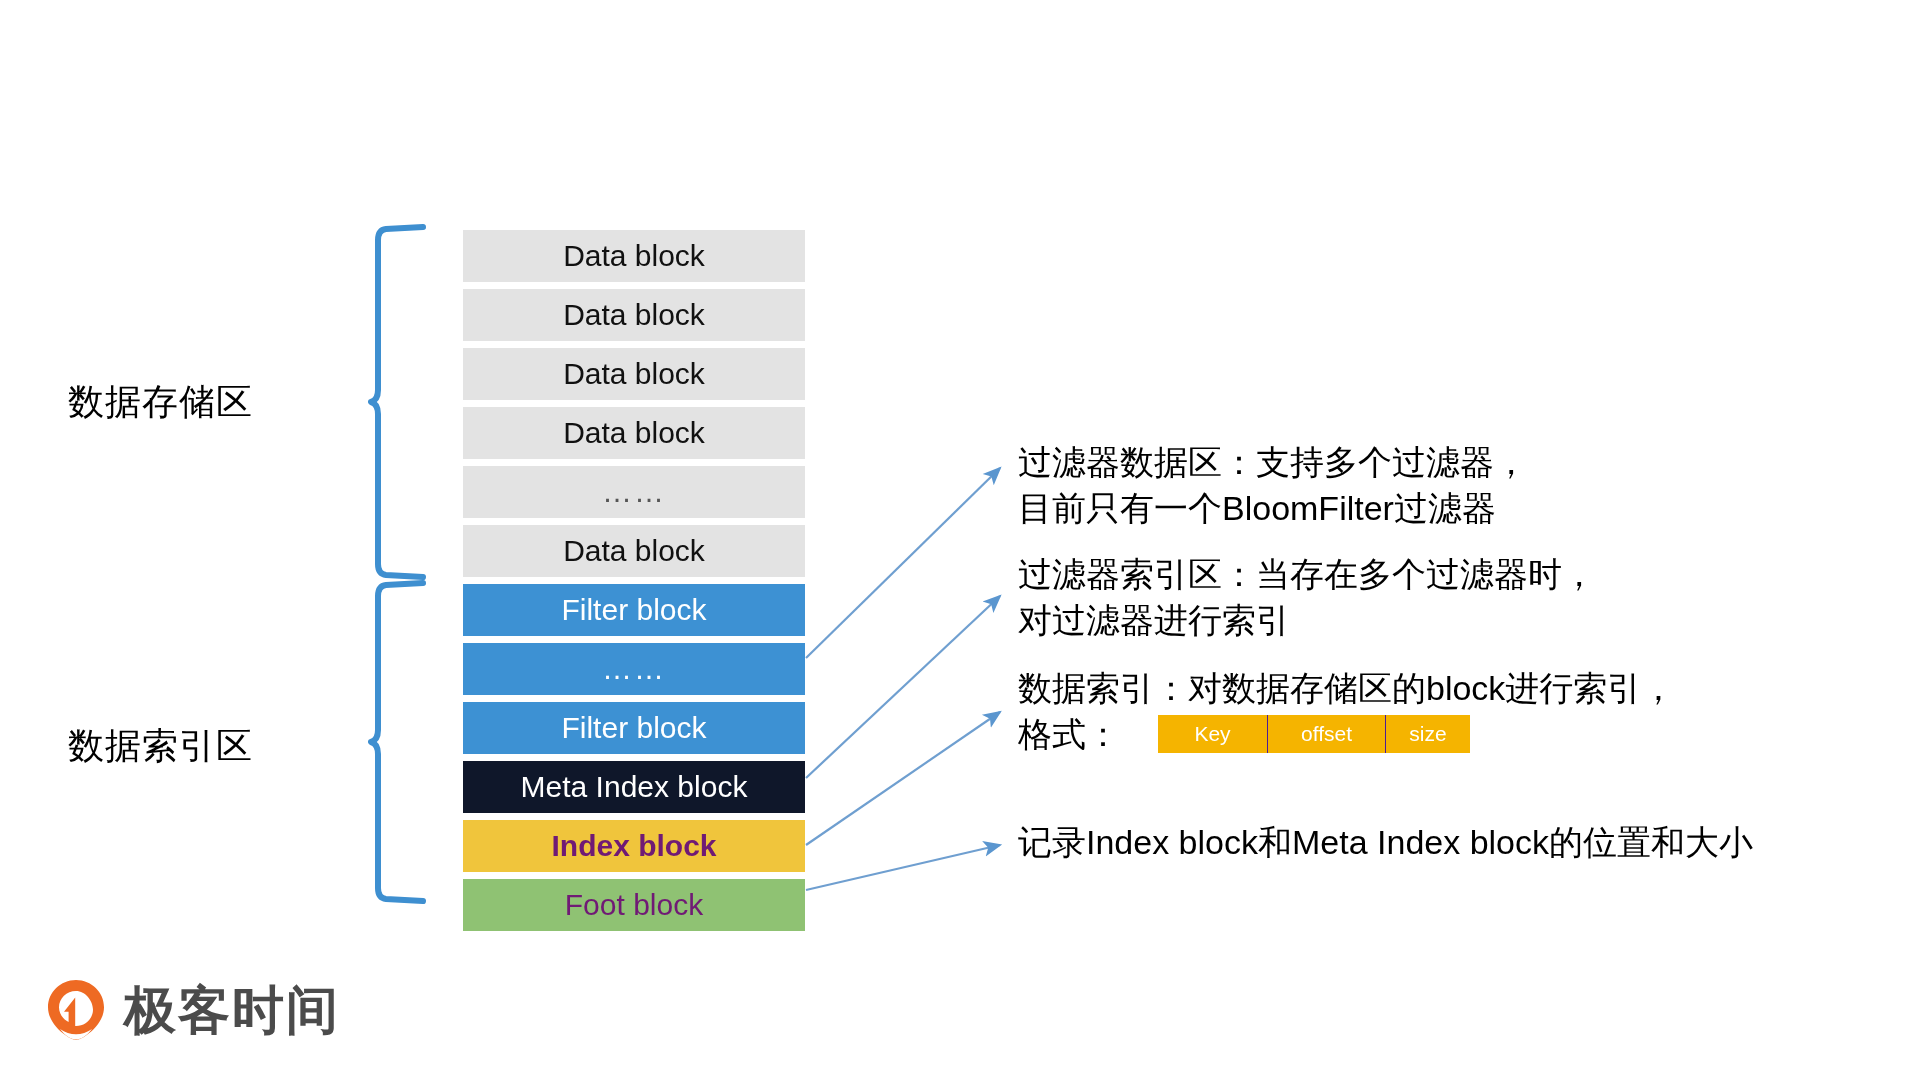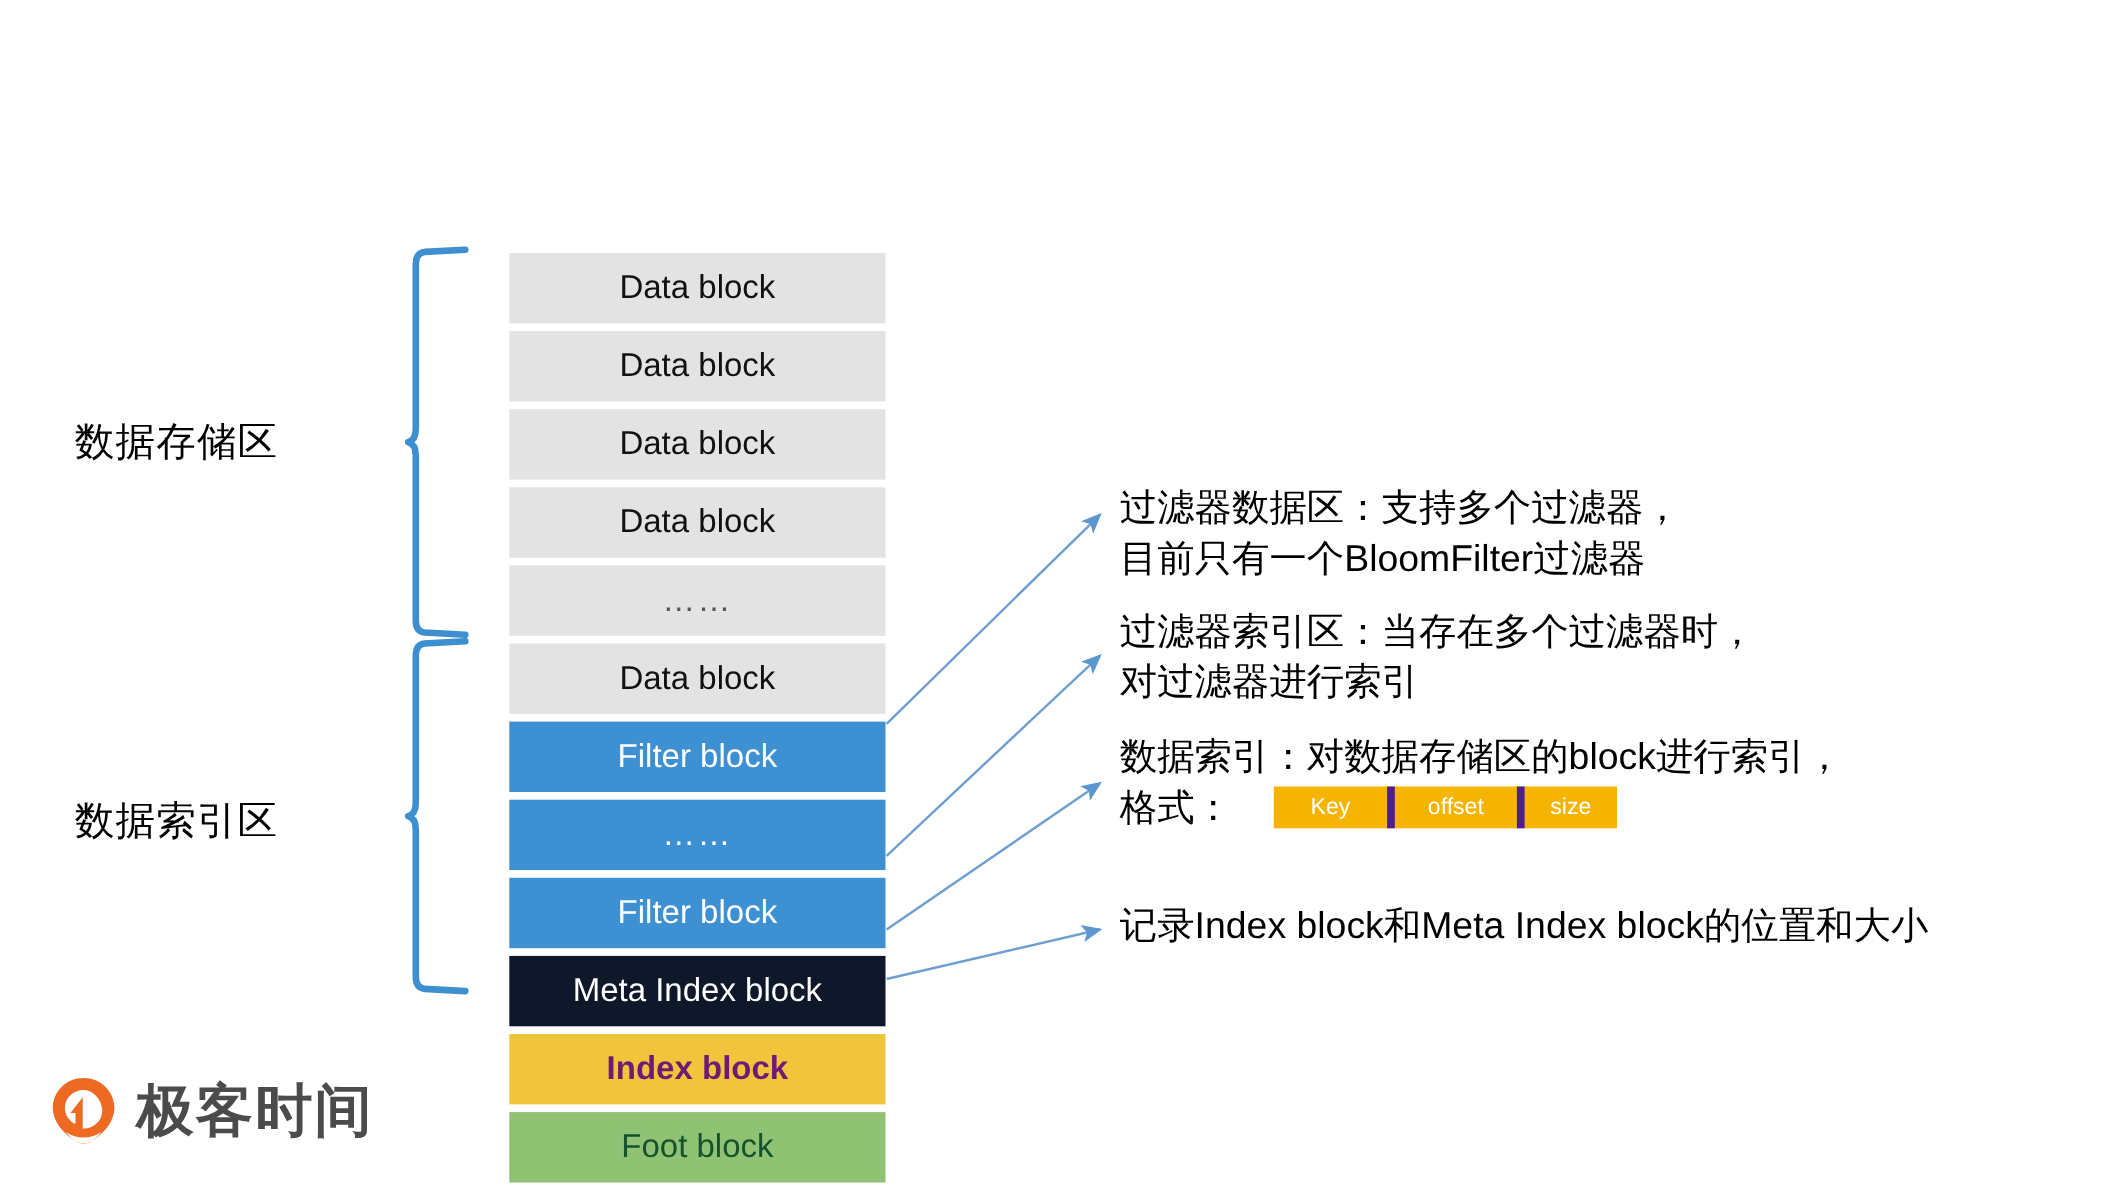--- a/index.html
+++ b/index.html
@@ -28,34 +28,34 @@
 
   
   #block-stack{
     position:absolute;
     left:463px;
     top:230px;
     width:342px;
   }
   .block{
     position:relative;
-    height:64px;
+    height:52px;
     margin-bottom:7px;
     display:flex;
     align-items:center;
     justify-content:center;
     font-size:30px;
     line-height:1;
     box-sizing:border-box;
   }
   .block.gray{background:#e3e3e3;color:#111111;}
   .block.blue{background:#3d91d3;color:#ffffff;}
   .block.salmon{background:#0f172a;color:#ffffff;}
   .block.yellow{background:#f0c53c;color:#701a75;font-weight:bold;}
-  .block.green{background:#8fc273;color:#14532d;}
+  .block.green{background:#8fc273;color:#701a75;}
   .block.ellipsis{font-size:30px;letter-spacing:2px;}
   .block.gray.ellipsis{color:#555555;}
 
   
   .annot{
     position:absolute;
     font-size:34px;
     color:#000000;
     line-height:1.34;
     white-space:nowrap;
@@ -82,21 +82,21 @@
     height:38px;
     background:#f5b400;
   }
   .kv-cell{
     display:flex;
     align-items:center;
     justify-content:center;
     color:#ffffff;
     font-size:21px;
     height:38px;
-    border-right:7px solid #4c1d95;
+    border-right:1px solid #4c1d95;
     box-sizing:border-box;
   }
   .kv-cell:last-child{border-right:none;}
   .kv-cell.key{width:110px;}
   .kv-cell.offset{width:118px;}
   .kv-cell.size{width:84px;}
 
   
   #logo{
     position:absolute;

